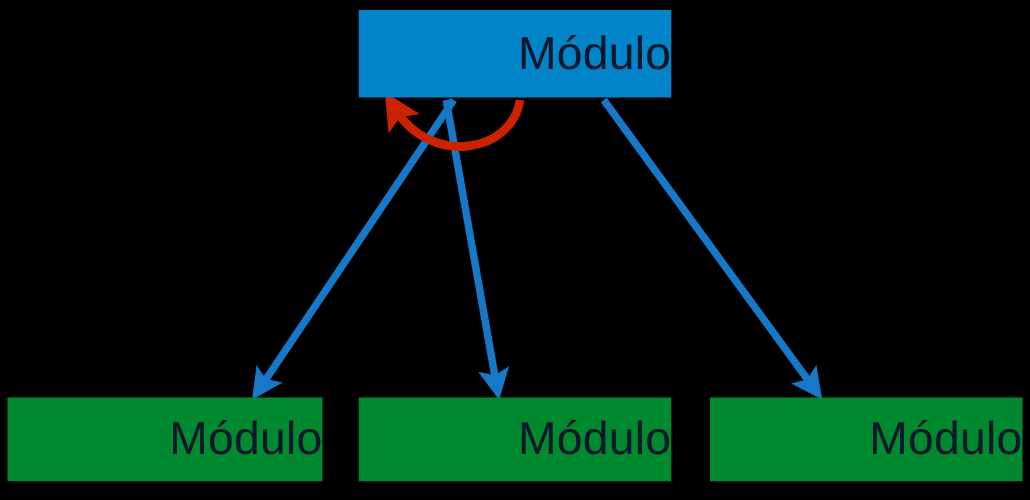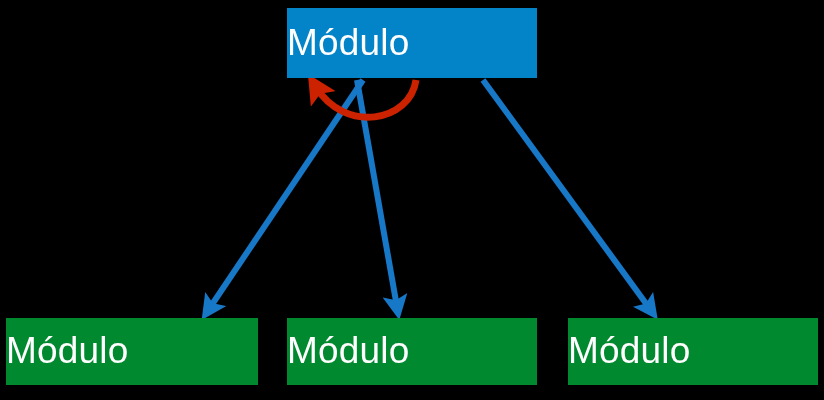--- a/index.html
+++ b/index.html
@@ -15,22 +15,22 @@
     position: relative;
     width: 824px;
     height: 400px;
     background: #000000;
     overflow: hidden;
   }
   .node {
     position: absolute;
     display: flex;
     align-items: center;
-    justify-content: flex-start;
-    color: #ffffff;
+    justify-content: flex-end;
+    color: #0f172a;
     font-family: "Liberation Sans", sans-serif;
     font-size: 37px;
     font-weight: 400;
     line-height: 1;
     letter-spacing: 0.2px;
     box-sizing: border-box;
     user-select: none;
   }
   .node-label {
     display: block;

